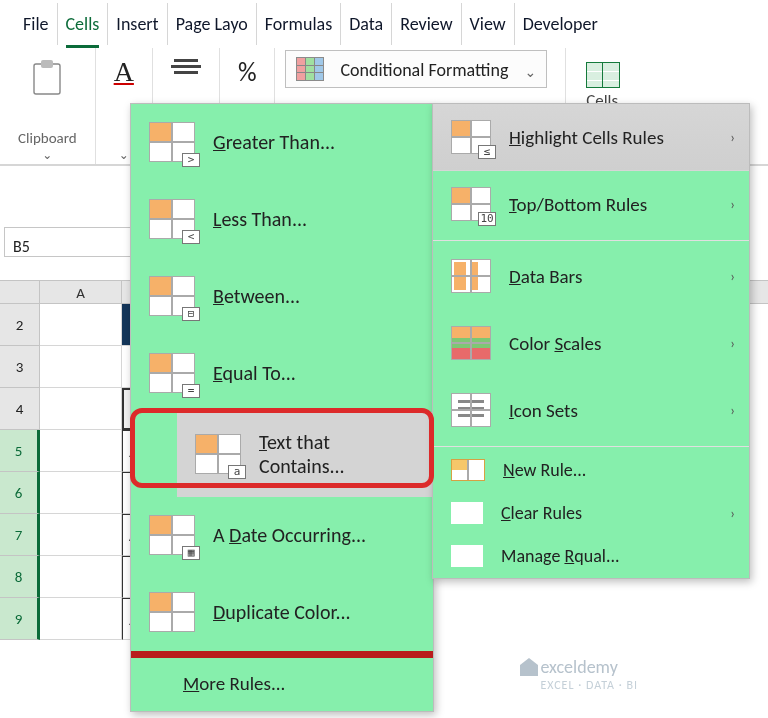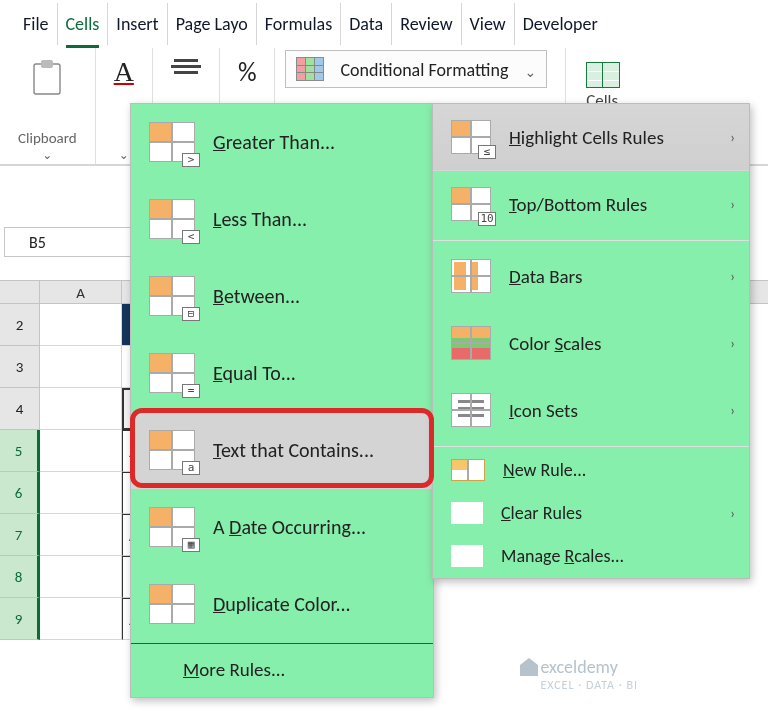--- a/index.html
+++ b/index.html
@@ -92,21 +92,21 @@
   .cellsbox { padding:14px 0 0 20px; font-size:17px; color:#444; text-align:left; }
   .cellsicon { width:34px; height:26px; border:1px solid #147a3b; margin:0 auto 2px;
     background: repeating-linear-gradient(#d9efe0 0 8px, #fff 8px 9px); position:relative; }
   .cellsicon::before { content:""; position:absolute; left:45%; top:-1px; bottom:-1px; width:1px; background:#147a3b;}
   
   .namebox {
     position:absolute; top:227px; left:4px;
     width:128px; height:30px;
     border:1px solid #c6c6c6;
     background:#fff;
-    display:flex; align-items:center; padding:0 24px;
+    display:flex; align-items:flex-end; padding:0 8px;
     font-size:16px;
   }
   
   .sheet { position:absolute; top:280px; left:0; right:0; bottom:0; }
   .gridhead {
     display:flex; height:24px;
     background:#e6e6e6;
     border-top:1px solid #c4c4c4;
     border-bottom:1px solid #c4c4c4;
     font-size:15px; color:#333;
@@ -166,22 +166,22 @@
   .mico.manage { border:none; }
   .mico.small { width:26px; height:22px; flex-basis:26px; }
   
   .sub { position:absolute; right:-6px; bottom:-6px; width:18px; height:14px;
          background:#fff; border:1px solid #777; font-size:11px; line-height:12px;
          text-align:center; color:#444; font-family: monospace; }
   
   .lmenu { top:103px; left:130px; width:304px; }
   .lmenu .item { padding:18px 14px 18px 18px; font-size:20px; }
   .lmenu .item .mico { width:46px; height:40px; flex-basis:46px; }
-  .lmenu .item.hi { background:#d4d4d4; }
-  .lmenu .more { padding:14px 18px 16px 52px; font-size:19px; border-top:1px solid #b91c1c;}
+  .lmenu .item.hi { background:#d4d4d4;margin-left:46px; }
+  .lmenu .more { padding:14px 18px 16px 52px; font-size:19px; border-top:7px solid #b91c1c;}
   
   .callout {
     position:absolute;
     border:5px solid #dc2a2a;
     border-radius:12px;
     pointer-events:none;
     z-index:80;
   }
   .callout.main { top:408px; left:130px; width:304px; height:80px; }
   
@@ -407,21 +407,21 @@
   </div>
   <div class="item small">
     <span class="mico small manage">
       <svg viewBox="0 0 26 22">
           <rect x="2" y="3" width="22" height="16" fill="#fff" stroke="#999"></rect>
           <rect x="2" y="3" width="22" height="4" fill="#ddd"></rect>
           <line x1="2" y1="11" x2="24" y2="11" stroke="#bbb"></line>
           <line x1="2" y1="15" x2="24" y2="15" stroke="#bbb"></line>
         </svg>
     </span>
-    <span class="txt">Manage <span class="und">R</span><span>cales...</span></span>
+    <span class="txt">Manage <span class="und">R</span><span>qual...</span></span>
   </div>
 </div>
 
 <div class="callout main"></div>
 
 <div class="wm">
   <svg width="22" height="22">
       <polygon points="11,2 20,9 20,20 2,20 2,9" fill="#b6c2cc"></polygon>
     </svg>
   <div>

